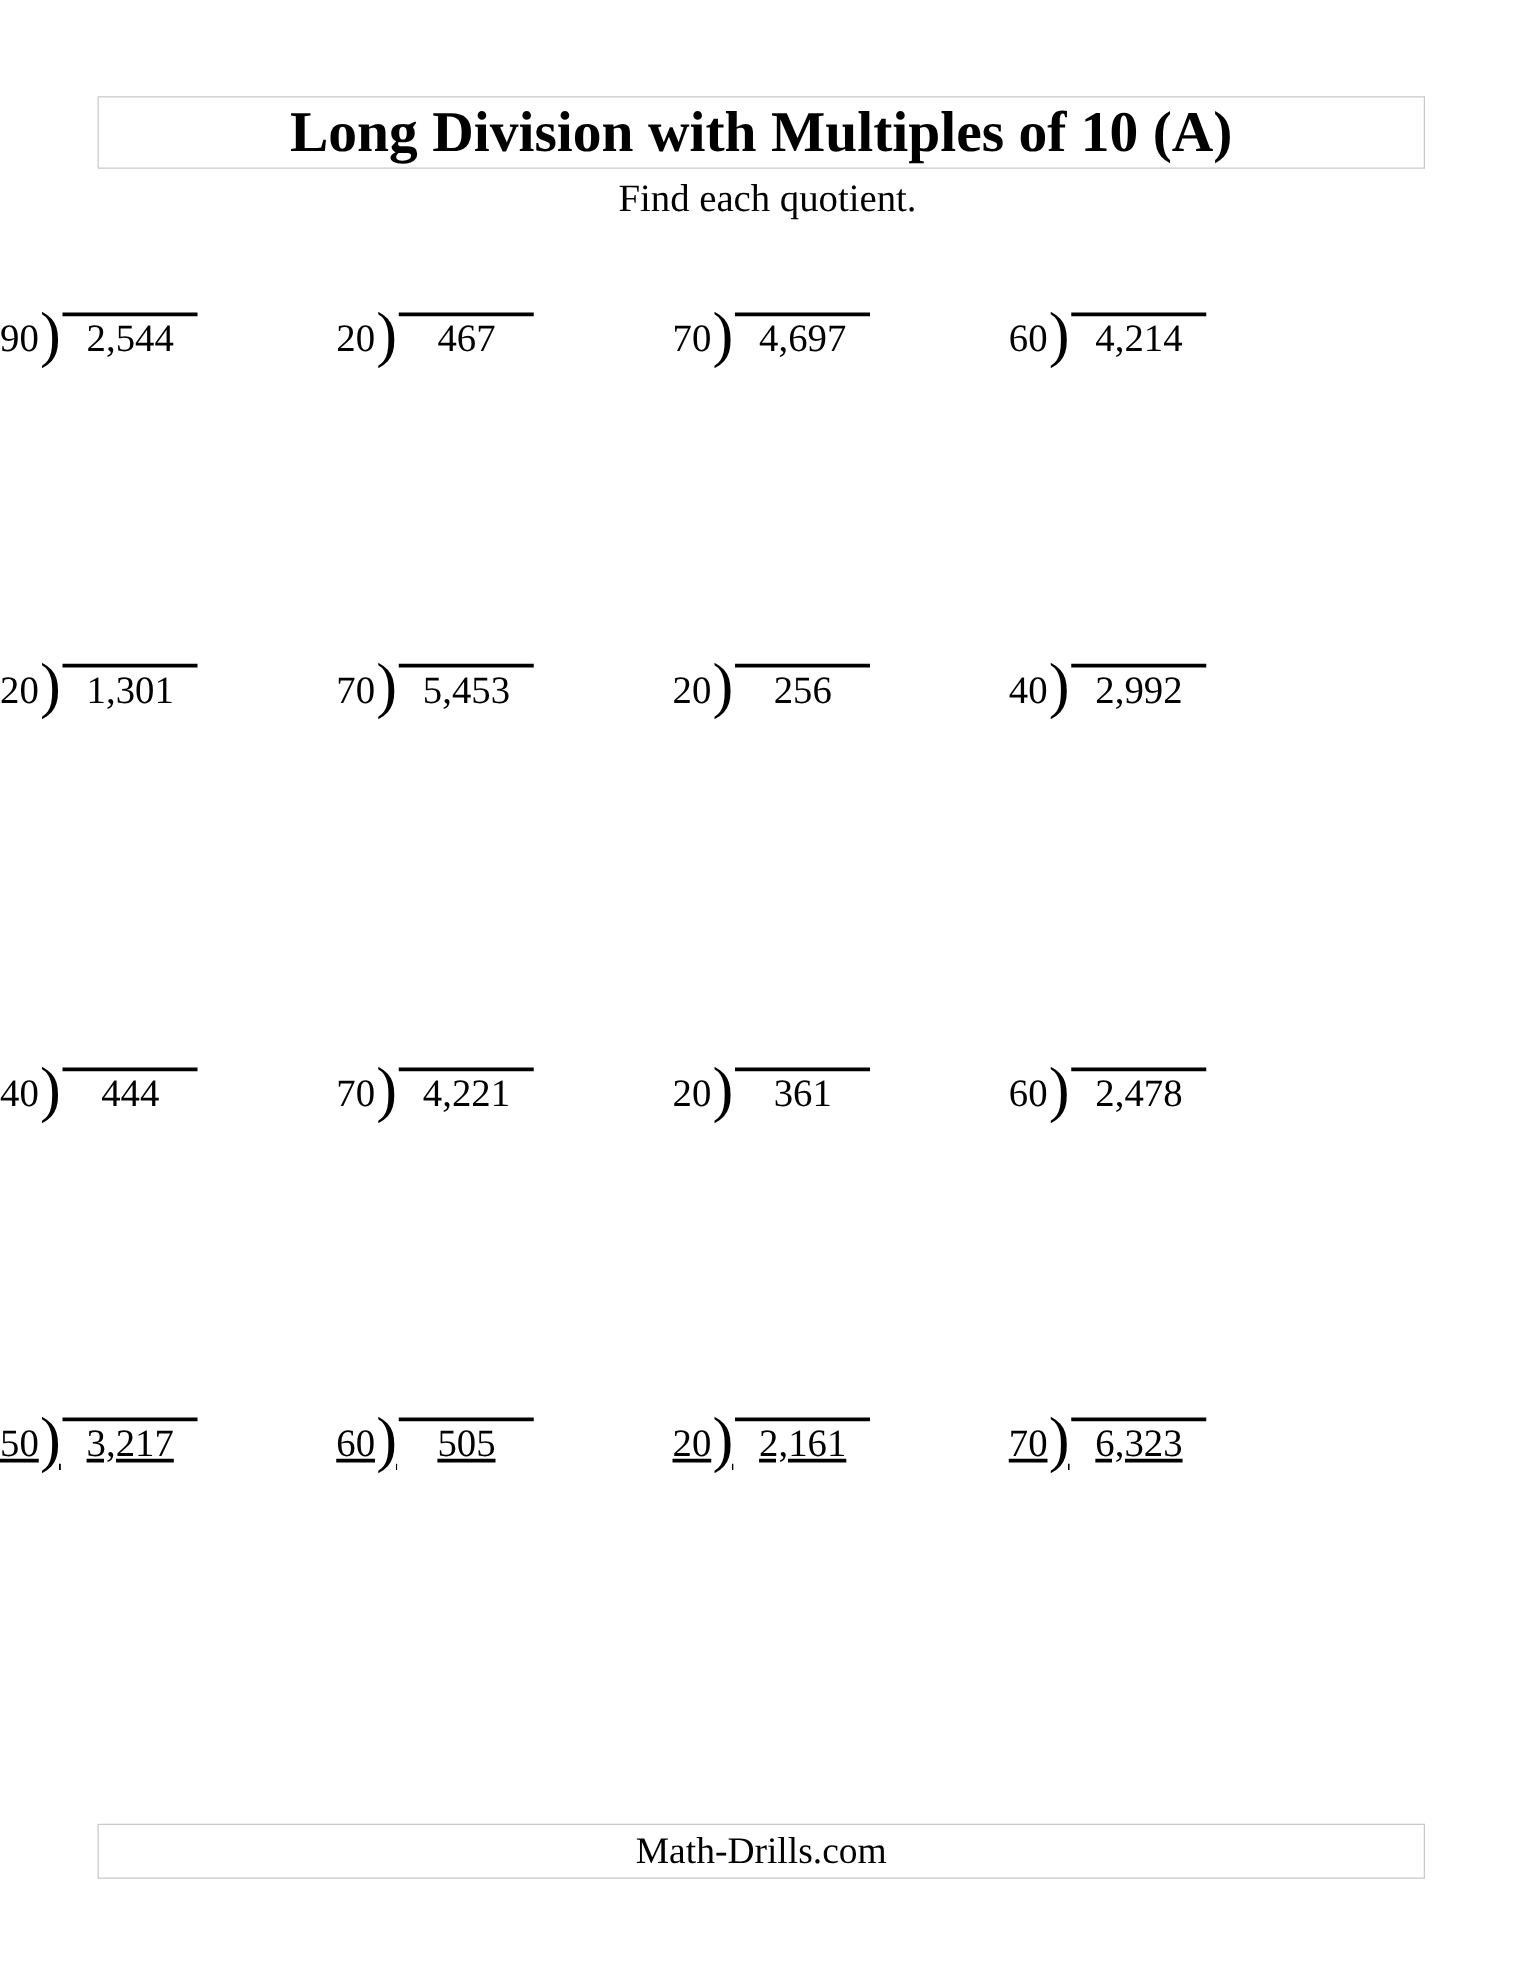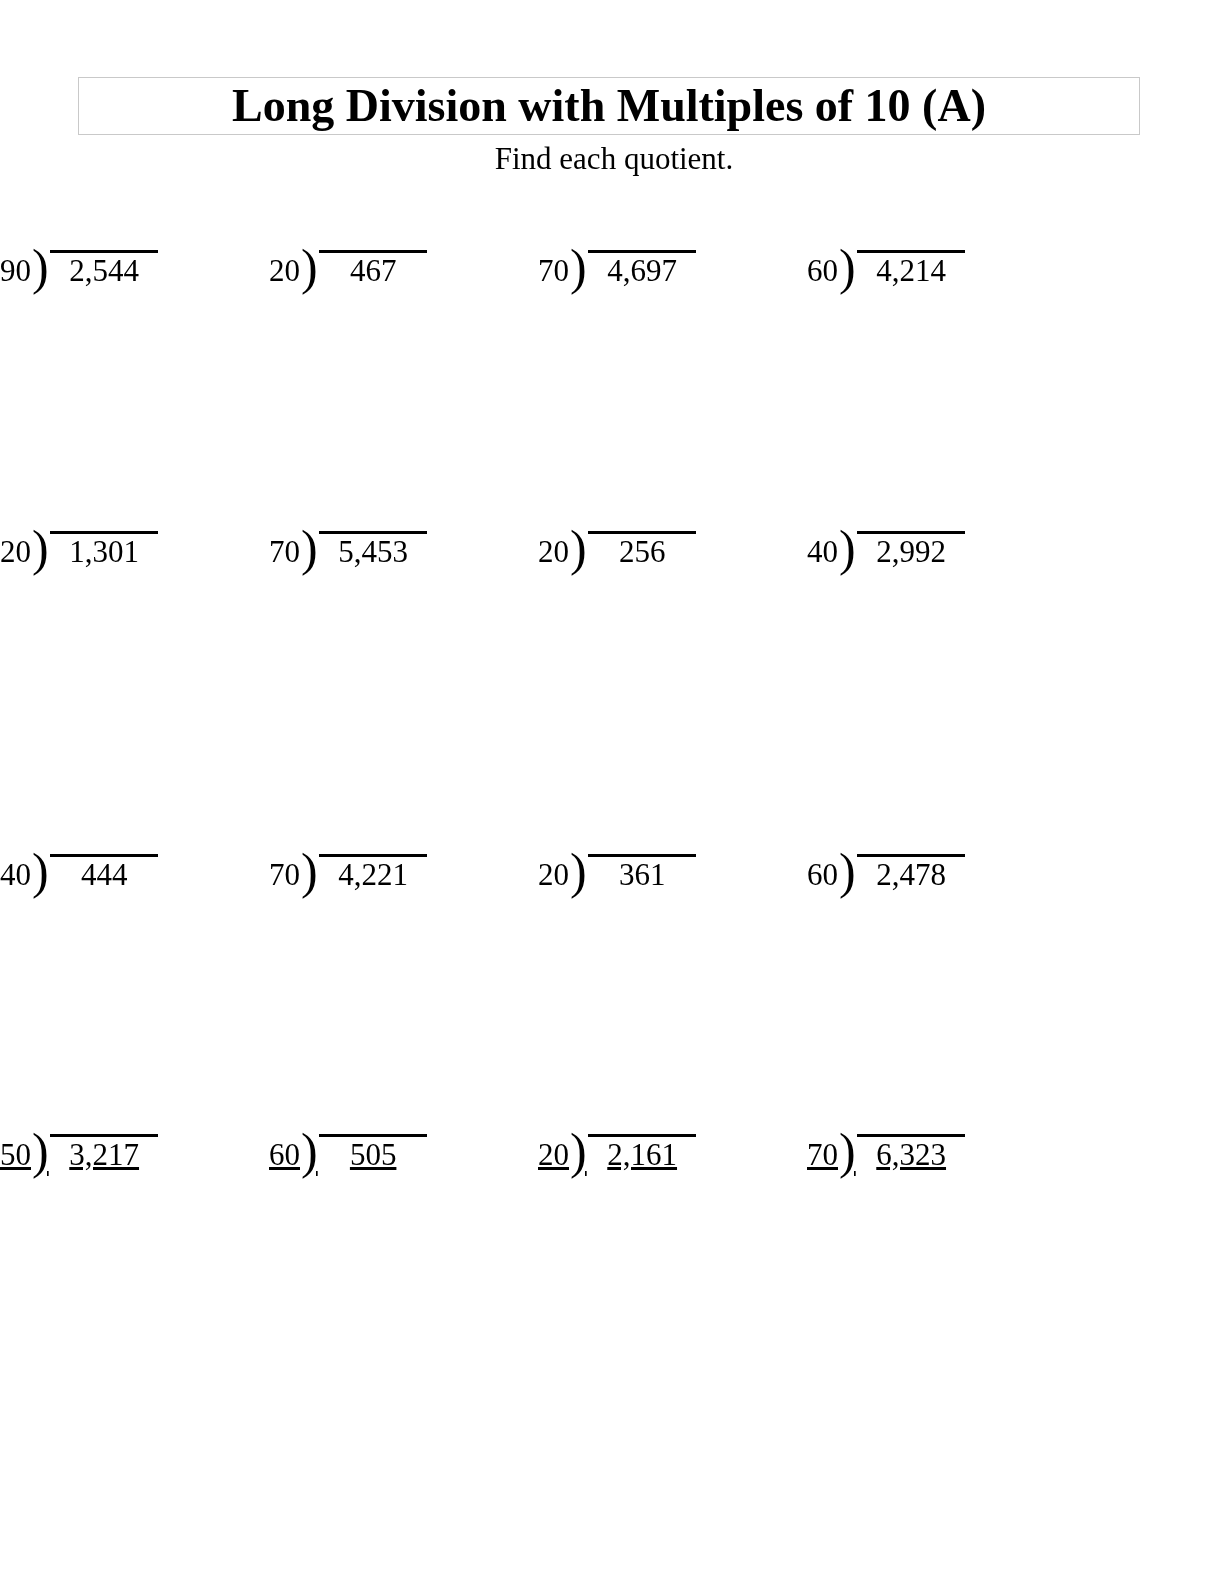--- a/index.html
+++ b/index.html
@@ -203,14 +203,17 @@
       </div>
       <div class="problem">
         <span class="divisor">70</span>
         <span class="paren">)</span>
         <span class="dividend">6,323</span>
       </div>
     </div>
 
   </main>
 
+  <footer class="footer-box">
+    <span>Math-Drills.com</span>
+  </footer>
 
 </div>
 
 </body></html>

